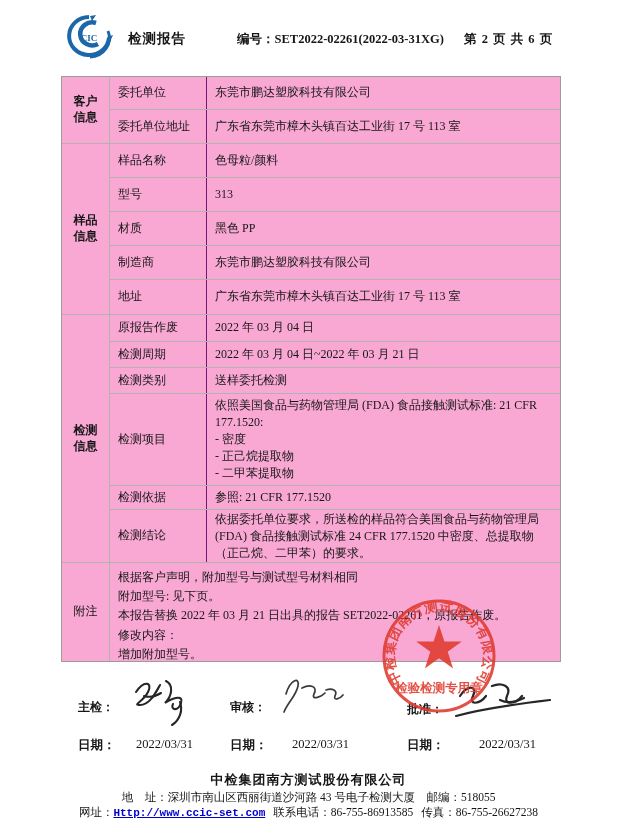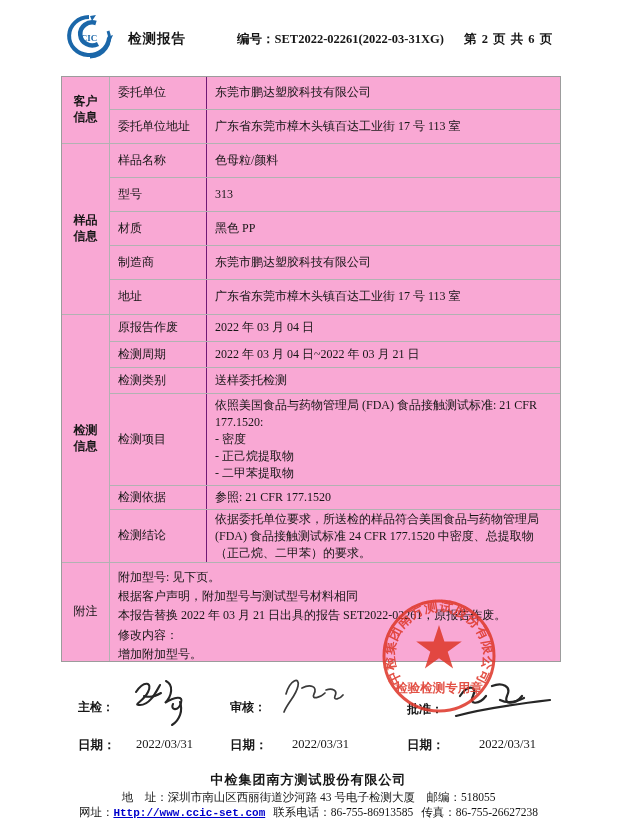--- a/index.html
+++ b/index.html
@@ -143,22 +143,22 @@
         <div class="row" style="height:52px">
           <div class="field">检测结论</div>
           <div class="value wrap">依据委托单位要求，所送检的样品符合美国食品与药物管理局 (FDA) 食品接触测试标准 24 CFR 177.1520 中密度、总提取物（正己烷、二甲苯）的要求。</div>
         </div>
       </div>
     </div>
 
     <div class="section" style="height:98px">
       <div class="sec-label" style="font-weight:normal">附注</div>
       <div class="notes-cell">
+        <div class="notes-line">根据客户声明，附加型号与测试型号材料相同</div>
         <div class="notes-line">附加型号: 见下页。</div>
-        <div class="notes-line">根据客户声明，附加型号与测试型号材料相同</div>
         <div class="notes-line">本报告替换 2022 年 03 月 21 日出具的报告 SET2022-02261，原报告作废。</div>
         <div class="notes-line">修改内容：</div>
         <div class="notes-line">增加附加型号。</div>
       </div>
     </div>
   </div>
 
   <span class="sig-label" style="left:78px;top:699px">主检：</span>
   <span class="sig-label" style="left:230px;top:699px">审核：</span>
   <span class="sig-label" style="left:407px;top:701px">批准：</span>

